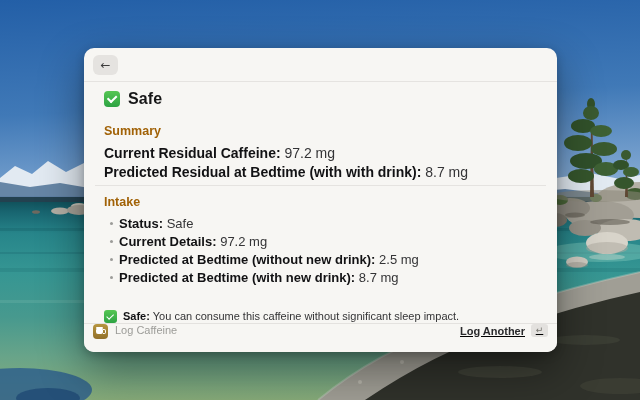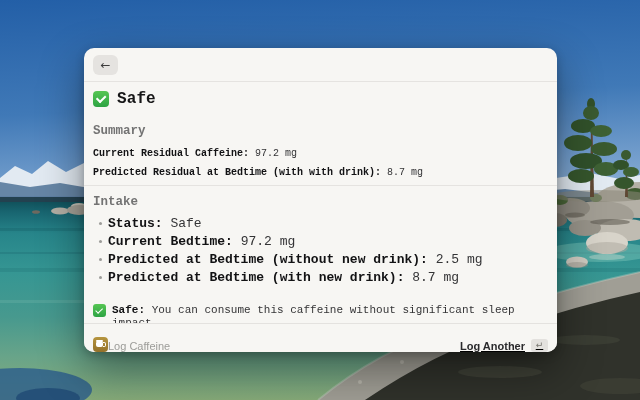--- a/index.html
+++ b/index.html
@@ -21,56 +21,56 @@
   .win-header{
     height:33px;flex:none;display:flex;align-items:center;
     padding:0 9px;border-bottom:1px solid #e5e3e0;
   }
   .back-btn{
     width:25px;height:20px;border-radius:6px;background:#e5e3e0;
     display:flex;align-items:center;justify-content:center;
     font-size:12px;color:#3c3c3c;cursor:default;user-select:none;
     font-family:"DejaVu Sans",sans-serif;line-height:1;
   }
-  .win-body{flex:1;padding:0 9px;overflow:hidden;font-family:Liberation Mono, monospace;}
+  .win-body{flex:1;padding:0 20px;overflow:hidden;}
 
   .title-row{display:flex;align-items:center;gap:8px;margin:8px 0 0;}
   .emoji-check{
     flex:none;border-radius:4px;
     background:linear-gradient(180deg,#56c653 0%,#2da343 100%);
     display:flex;align-items:center;justify-content:center;
   }
   .emoji-check.lg{width:16px;height:16px;}
   .emoji-check.sm{width:13px;height:13px;border-radius:3px;}
   .checkmark{display:block;border-left:2px solid #fff;border-bottom:2px solid #fff;transform:rotate(-45deg) translate(0.5px,-1px);}
   .emoji-check.lg .checkmark{width:7px;height:4px;}
   .emoji-check.sm .checkmark{width:6px;height:3px;border-width:1.6px;}
   .page-title{font-size:16px;font-weight:700;color:#161617;letter-spacing:.1px;}
 
-  .section-heading{font-size:12.5px;font-weight:700;color:#737373;}
+  .section-heading{font-size:12.5px;font-weight:700;color:#a16207;}
   .section-heading.first{margin:16px 0 9px;}
   .section-heading.second{margin:9px 0 8px;}
 
-  .kv-line{font-size:10px;color:#343436;margin:0 0 6px;line-height:13px;}
+  .kv-line{font-size:14px;color:#343436;margin:0 0 6px;line-height:13px;}
   .kv-line b,.detail-item b,.verdict b{font-weight:700;color:#121214;}
 
   .section-divider{border:none;border-top:1px solid #e5e3e0;margin:6px -9px 0;}
 
   .details-list{list-style:none;margin:0;padding:0 0 0 15px;}
   .detail-item{position:relative;font-size:13px;color:#343436;line-height:13px;margin:0 0 5px;}
   .detail-item::before{
     content:"";position:absolute;left:-9px;top:5px;width:3px;height:3px;
     border-radius:50%;background:#9c9c99;
   }
 
-  .verdict{display:flex;align-items:flex-start;gap:6px;margin-top:20px;font-size:11px;color:#343436;line-height:13px;}
+  .verdict{display:flex;align-items:flex-start;gap:6px;margin-top:26px;font-size:11px;color:#343436;line-height:13px;}
 
   .win-footer{
     flex:none;height:28px;border-top:1px solid #e4e2df;
-    display:flex;align-items:flex-end;padding:0 9px;background:#f7f6f3;
+    display:flex;align-items:flex-start;gap:7px;padding:0 9px;background:#f7f6f3;
   }
   .app-icon{
     width:15px;height:15px;border-radius:4px;flex:none;
     background:linear-gradient(180deg,#b6953f 0%,#93712a 100%);
     display:flex;align-items:center;justify-content:center;
   }
   .cup{width:7px;height:5px;background:#fff;border-radius:1px 1px 2px 2px;position:relative;margin-right:2px;}
   .cup::before{content:"";position:absolute;left:0;top:-2px;width:7px;height:1.5px;background:#fff;border-radius:1px;}
   .cup::after{content:"";position:absolute;right:-3px;top:0;width:2px;height:3px;border:1px solid #fff;border-left:none;border-radius:0 2px 2px 0;}
   .footer-app-name{font-size:11px;color:#9c9c98;}
@@ -221,21 +221,21 @@
     <hr class="section-divider">
 
     <div class="section-heading second">Intake</div>
 
     <ul class="details-list">
       <li class="detail-item">
         <b>Status:</b>
         <span>Safe</span>
       </li>
       <li class="detail-item">
-        <b>Current Bedtime:</b>
+        <b>Current Details:</b>
         <span>97.2 mg</span>
       </li>
       <li class="detail-item">
         <b>Predicted at Bedtime (without new drink):</b>
         <span>2.5 mg</span>
       </li>
       <li class="detail-item">
         <b>Predicted at Bedtime (with new drink):</b>
         <span>8.7 mg</span>
       </li>

